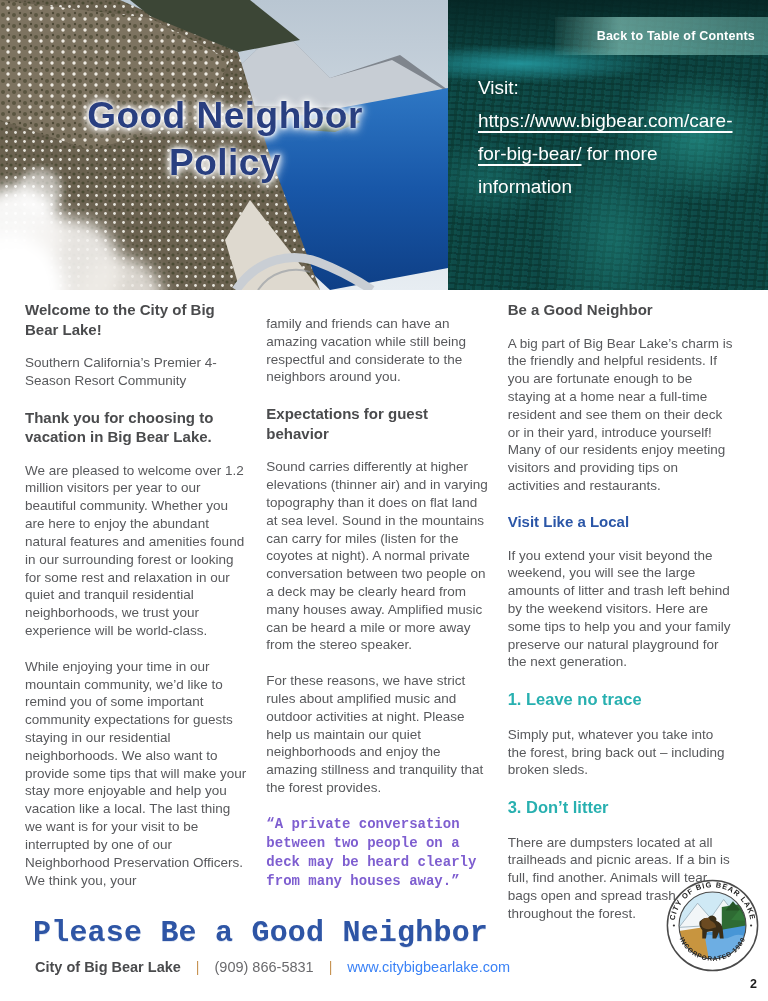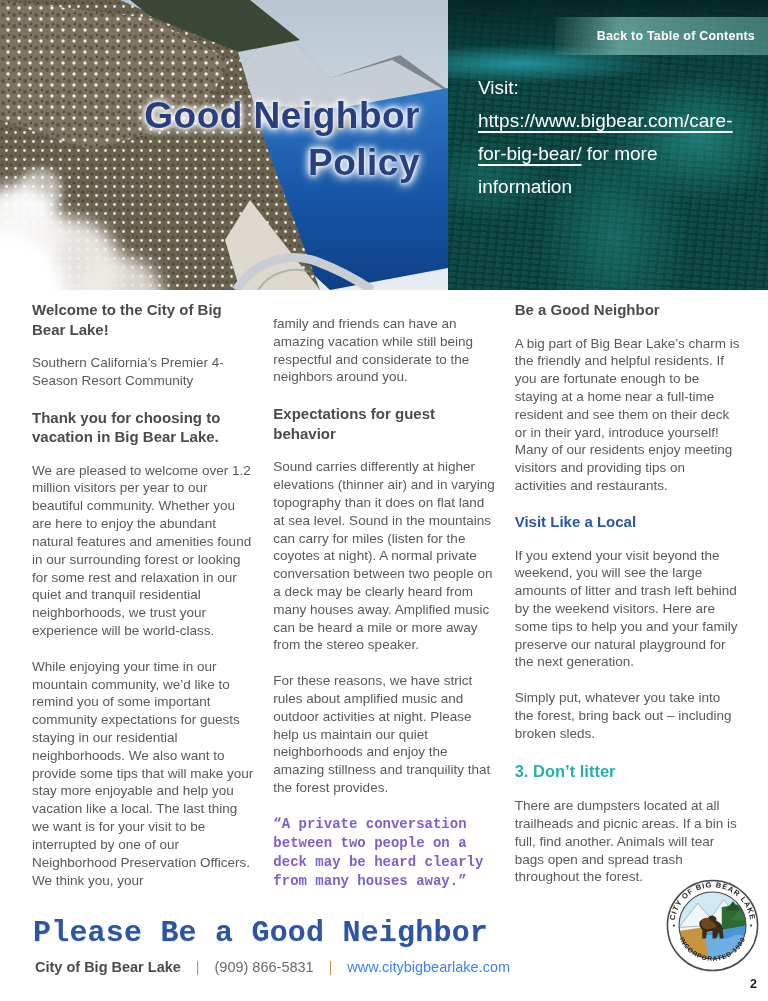--- a/index.html
+++ b/index.html
@@ -8,21 +8,21 @@
     position:relative; width:768px; height:1001px; margin:0 auto;
     background:#ffffff; overflow:hidden;
     font-family:"Liberation Sans", sans-serif; color:#58595c;
   }
 
   
   .hero { position:absolute; top:0; left:0; width:768px; height:290px; display:flex; }
   .hero-photo { position:relative; width:448px; height:290px; overflow:hidden; }
   .hero-photo svg { display:block; }
   .hero-title {
-    position:absolute; left:30px; top:92px; width:390px; text-align:right;
+    position:absolute; left:30px; top:92px; width:390px; text-align:center;
     font-size:37px; line-height:1.28; font-weight:800; letter-spacing:.5px;
     color:#293f80;
     text-shadow:0 0 3px #fff, 0 0 6px #fff, 0 0 10px rgba(255,255,255,.95), 0 2px 12px rgba(255,255,255,.85);
   }
   .hero-teal {
     position:relative; width:320px; height:290px;
     background-color:#0d4544;
     background-image:
       radial-gradient(190px 26px at 22% 22%, rgba(38,160,168,.85), transparent 75%),
       radial-gradient(120px 90px at 78% 48%, rgba(44,168,158,.55), transparent 72%),
@@ -41,21 +41,21 @@
   .back-btn {
     position:absolute; top:17px; right:0; height:38px; line-height:25px;
     padding:0 13px 0 42px; border:none; cursor:pointer;
     font-family:"Liberation Sans", sans-serif;
     font-size:12.5px; font-weight:700; color:#ffffff; letter-spacing:.2px;
     background:linear-gradient(90deg, rgba(178,232,220,.05), rgba(150,218,206,.6) 30%, rgba(128,202,192,.45) 100%);
   }
 
   
   .content {
-    position:absolute; top:300px; left:32px; width:708px;
+    position:absolute; top:300px; left:25px; width:708px;
     display:flex; gap:16px;
   }
   .col { flex:1 1 0; font-size:13.5px; line-height:1.32; color:#58595c; }
   .col p { margin:15px 0 18px 0; }
   .h-sec { font-size:15px; font-weight:700; color:#4a4b4d; line-height:1.3; margin:0 0 3px 0; }
   .h-sub { margin-top:17px; }
   .h-blue { font-size:15px; font-weight:700; color:#2b56a7; line-height:1.25; margin:0 0 12px 0; }
   .h-teal { font-size:16.5px; font-weight:700; color:#28b0b0; line-height:1.3; margin:0 0 3px 0; }
   .quote { color:#7e5ed0; font-weight:600; font-size:14px; line-height:1.35;font-family:Liberation Mono, monospace; }
 
@@ -169,20 +169,21 @@
       <p>Sound carries differently at higher elevations (thinner air) and in varying topography than it does on flat land at sea level. Sound in the mountains can carry for miles (listen for the coyotes at night). A normal private conversation between two people on a deck may be clearly heard from many houses away. Amplified music can be heard a mile or more away from the stereo speaker.</p>
       <p>For these reasons, we have strict rules about amplified music and outdoor activities at night. Please help us maintain our quiet neighborhoods and enjoy the amazing stillness and tranquility that the forest provides.</p>
       <p class="quote">“A private conversation between two people on a deck may be heard clearly from many houses away.”</p>
     </div>
 
     <div class="col">
       <div class="h-sec">Be a Good Neighbor</div>
       <p>A big part of Big Bear Lake’s charm is the friendly and helpful residents. If you are fortunate enough to be staying at a home near a full-time resident and see them on their deck or in their yard, introduce yourself! Many of our residents enjoy meeting visitors and providing tips on activities and restaurants.</p>
       <div class="h-blue">Visit Like a Local</div>
       <p>If you extend your visit beyond the weekend, you will see the large amounts of litter and trash left behind by the weekend visitors. Here are some tips to help you and your family preserve our natural playground for the next generation.</p>
+      <div class="h-teal">1. Leave no trace</div>
       <p>Simply put, whatever you take into the forest, bring back out – including broken sleds.</p>
       <div class="h-teal">3. Don’t litter</div>
       <p>There are dumpsters located at all trailheads and picnic areas. If a bin is full, find another. Animals will tear bags open and spread trash throughout the forest.</p>
     </div>
   </div>
 
   <div class="footer-headline">Please Be a Good Neighbor</div>
 
   <div class="footer-info">
     <span class="footer-org">City of Big Bear Lake</span>

